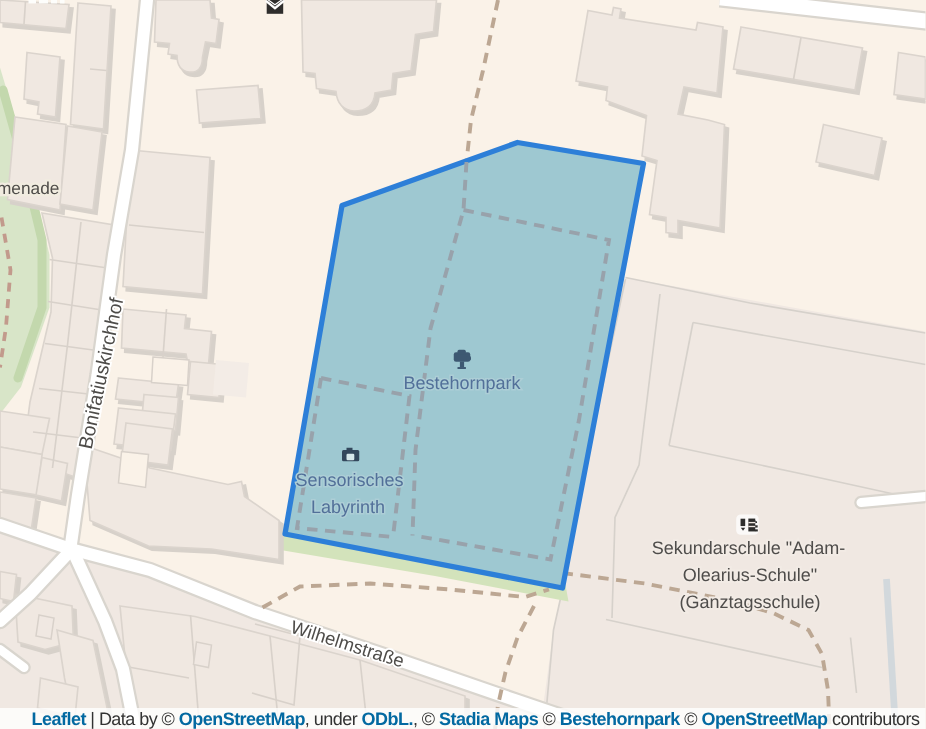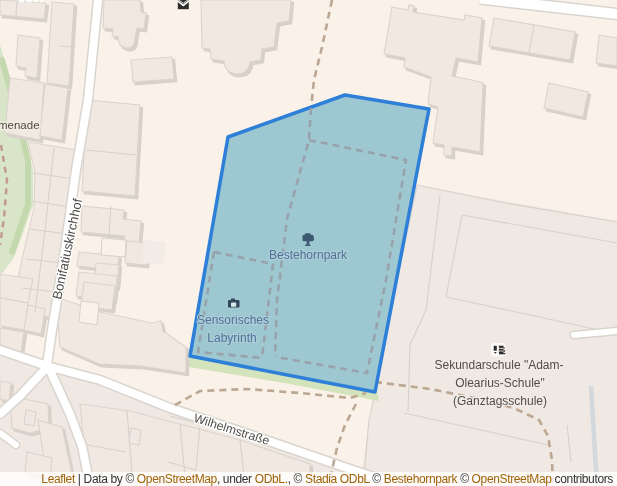--- a/index.html
+++ b/index.html
@@ -1,19 +1,19 @@
 <!DOCTYPE html>
 <html><head>
 <meta charset="utf-8">
 <style>
 html,body{margin:0;padding:0;}
 body{width:617px;height:486px;overflow:hidden;font-family:"Liberation Sans",sans-serif;position:relative;background:#faf2e8;}
 #map{position:absolute;left:0;top:0;}
 #attr{position:absolute;left:0;bottom:0;width:617px;height:14.5px;background:rgba(255,255,255,0.8);font-size:12px;letter-spacing:-0.36px;line-height:14.5px;text-align:right;color:#333;padding:0;white-space:nowrap;}
-#attr a{color:#a16207;text-decoration:none;}
+#attr a{color:#0369a1;text-decoration:none;font-weight:bold;}
 #attr span.p{padding-right:4px;}
 </style>
 </head>
 <body>
 
 <svg id="map" width="617" height="486" viewBox="0 0 617 486" xmlns="http://www.w3.org/2000/svg">
 
   <rect x="0" y="0" width="617" height="486" fill="#faf2e8"></rect>
 
   <path d="M417,185 L617,221 L617,486 L360,486 L369,420 L375,393 L390,310 L404,247 Z" fill="#f0e8e2"></path>
@@ -251,13 +251,13 @@
 
     <text x="233" y="324" font-size="12" fill="#527099" text-anchor="middle" stroke="#adced6" stroke-width="2" paint-order="stroke">Sensorisches</text>
     <text x="232" y="342" font-size="12" fill="#527099" text-anchor="middle" stroke="#adced6" stroke-width="2" paint-order="stroke">Labyrinth</text>
 
     <text x="499" y="369" font-size="12" fill="#4f4d4b" text-anchor="middle" stroke="#f2ebe5" stroke-width="2.5" paint-order="stroke">Sekundarschule "Adam-</text>
     <text x="500" y="387" font-size="12" fill="#4f4d4b" text-anchor="middle" stroke="#f2ebe5" stroke-width="2.5" paint-order="stroke">Olearius-Schule"</text>
     <text x="500" y="405" font-size="12" fill="#4f4d4b" text-anchor="middle" stroke="#f2ebe5" stroke-width="2.5" paint-order="stroke">(Ganztagsschule)</text>
   </g>
 </svg>
 
-<div id="attr"><span class="p"><a>Leaflet</a> | Data by © <a>OpenStreetMap</a>, under <a>ODbL.</a>, © <a>Stadia ODbL</a> © <a>Bestehornpark</a> © <a>OpenStreetMap</a> contributors</span></div>
+<div id="attr"><span class="p"><a>Leaflet</a> | Data by © <a>OpenStreetMap</a>, under <a>ODbL.</a>, © <a>Stadia Maps</a> © <a>Bestehornpark</a> © <a>OpenStreetMap</a> contributors</span></div>
 
 </body></html>

